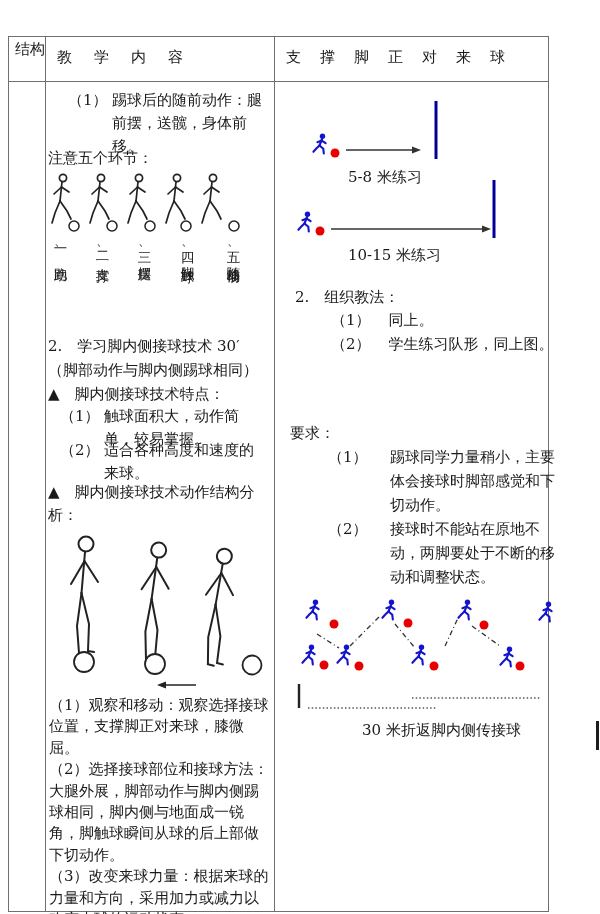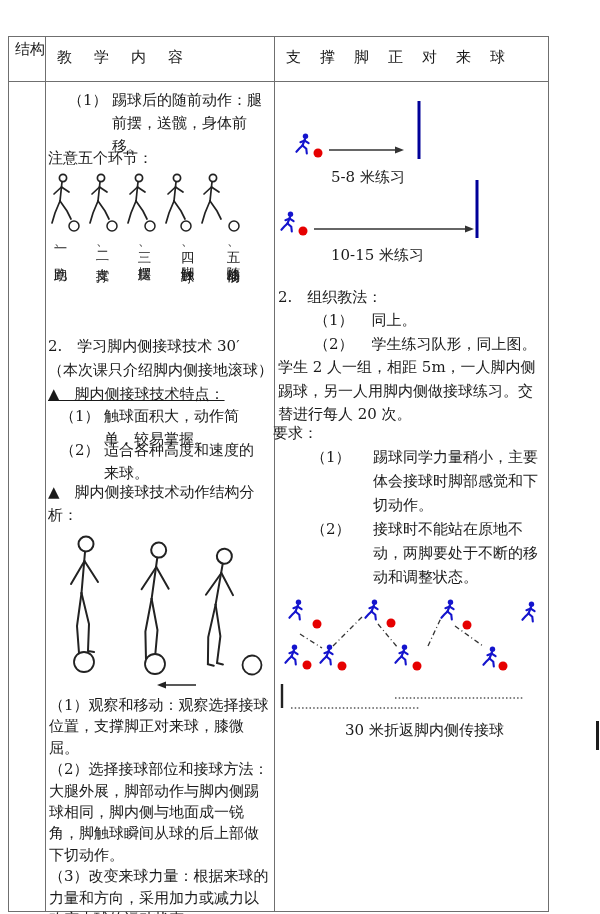--- a/index.html
+++ b/index.html
@@ -12,37 +12,37 @@
   .vline { position:absolute; top:0; bottom:0; width:1.4px; background:#6f6f6f; }
   .vline.v1 { left:36px; } .vline.v2 { left:265px; }
   .hline { position:absolute; top:44px; left:0; right:0; height:1.4px; background:#6f6f6f; }
 
   .h-structure { position:absolute; left:0; top:2px; width:36px; text-align:right;
                  line-height:21px; word-break:break-all; }
   .h-content { position:absolute; left:48px; top:9px; letter-spacing:22px; white-space:nowrap; }
   .h-method  { position:absolute; left:277px; top:9px; letter-spacing:19px; white-space:nowrap; }
 
   .c2 { position:absolute; left:37px; top:46px; width:227px; height:828px; }
-  .c3 { position:absolute; left:264px; top:44px; width:243px; height:830px; }
+  .c3 { position:absolute; left:281px; top:44px; width:243px; height:830px; }
   .c2 > div, .c3 > div { position:absolute; }
 
   .hang { position:relative; }
   .hang .lbl { position:absolute; left:0; top:0; }
 
   .b-para1 { top:6px; left:24px; width:200px; padding-left:42px; }
   .b-para1 .lbl { left:-2px; }
   .b-note5 { top:64px; left:2px; }
   .b-kickimg { top:86px; left:4px; }
   .b-steps { top:158px; left:0; width:225px; height:98px; }
   .vstep { position:absolute; top:0; writing-mode:vertical-rl; text-orientation:upright;
            font-size:13.5px; line-height:17px; letter-spacing:1px; }
   .vs0{left:6px;} .vs1{left:48px;} .vs2{left:90px;} .vs3{left:133px;} .vs4{left:179px;}
   .b-sec2 { top:252px; left:2px; white-space:nowrap; }
   .b-sec2note { top:276px; left:2px; }
-  .b-feathead { top:300px; left:2px;text-decoration:underline; }
+  .b-feathead { top:300px; left:2px; }
   .b-feat1 { top:322px; left:14px; width:208px; padding-left:44px; }
   .b-feat2 { top:356px; left:14px; width:208px; padding-left:44px; }
   .b-anahead { top:398px; left:2px; }
   .b-ananote { top:421px; left:16px; }
   .b-recvimg { top:448px; left:2px; }
   .b-arrow { top:596px; left:110px; }
   .b-stepsp { top:612px; left:3px; width:222px; line-height:21.4px; }
 
   .d-label1 { top:85px; left:58px; }
   .d-label2 { top:163px; left:58px; }
@@ -116,21 +116,21 @@
 
     <div class="b-steps">
       <div class="vstep vs0">一、助跑</div>
       <div class="vstep vs1">二、支撑</div>
       <div class="vstep vs2">三、摆腿</div>
       <div class="vstep vs3">四、脚触球</div>
       <div class="vstep vs4">五、随前移动</div>
     </div>
 
     <div class="b-sec2">2.　学习脚内侧接球技术 30′</div>
-    <div class="b-sec2note">（本次课只介绍脚内侧接地滚球）</div>
+    <div class="b-sec2note">（脚部动作与脚内侧踢球相同）</div>
     <div class="b-feathead">▲　脚内侧接球技术特点：</div>
 
     <div class="b-feat1 hang">
       <span class="lbl">（1）</span>
       <span>触球面积大，动作简单，较易掌握。</span>
     </div>
     <div class="b-feat2 hang">
       <span class="lbl">（2）</span>
       <span>适合各种高度和速度的来球。</span>
     </div>
@@ -191,21 +191,20 @@
         <polygon points="201,138 192,134.5 192,141.5" fill="#333"></polygon>
       </svg>
     </div>
     <div class="d-label1">5-8 米练习</div>
     <div class="d-label2">10-15 米练习</div>
 
     <div class="b-org">
       <div>2.　组织教法：</div>
       <div class="ind"><span>（1）</span><span class="gap"></span><span>同上。</span></div>
       <div class="ind"><span>（2）</span><span class="gap"></span><span>学生练习队形，同上图。</span></div>
-      <div>学生 2 人一组，相距 5m，一人脚内侧踢球，另一人用脚内侧做接球练习。交替进行每人 20 次。</div>
     </div>
 
     <div class="b-req">
       <div class="rtitle">要求：</div>
       <div class="hang">
         <span class="lbl">（1）</span>
         <span>踢球同学力量稍小，主要体会接球时脚部感觉和下切动作。</span>
       </div>
       <div class="hang">
         <span class="lbl">（2）</span>

